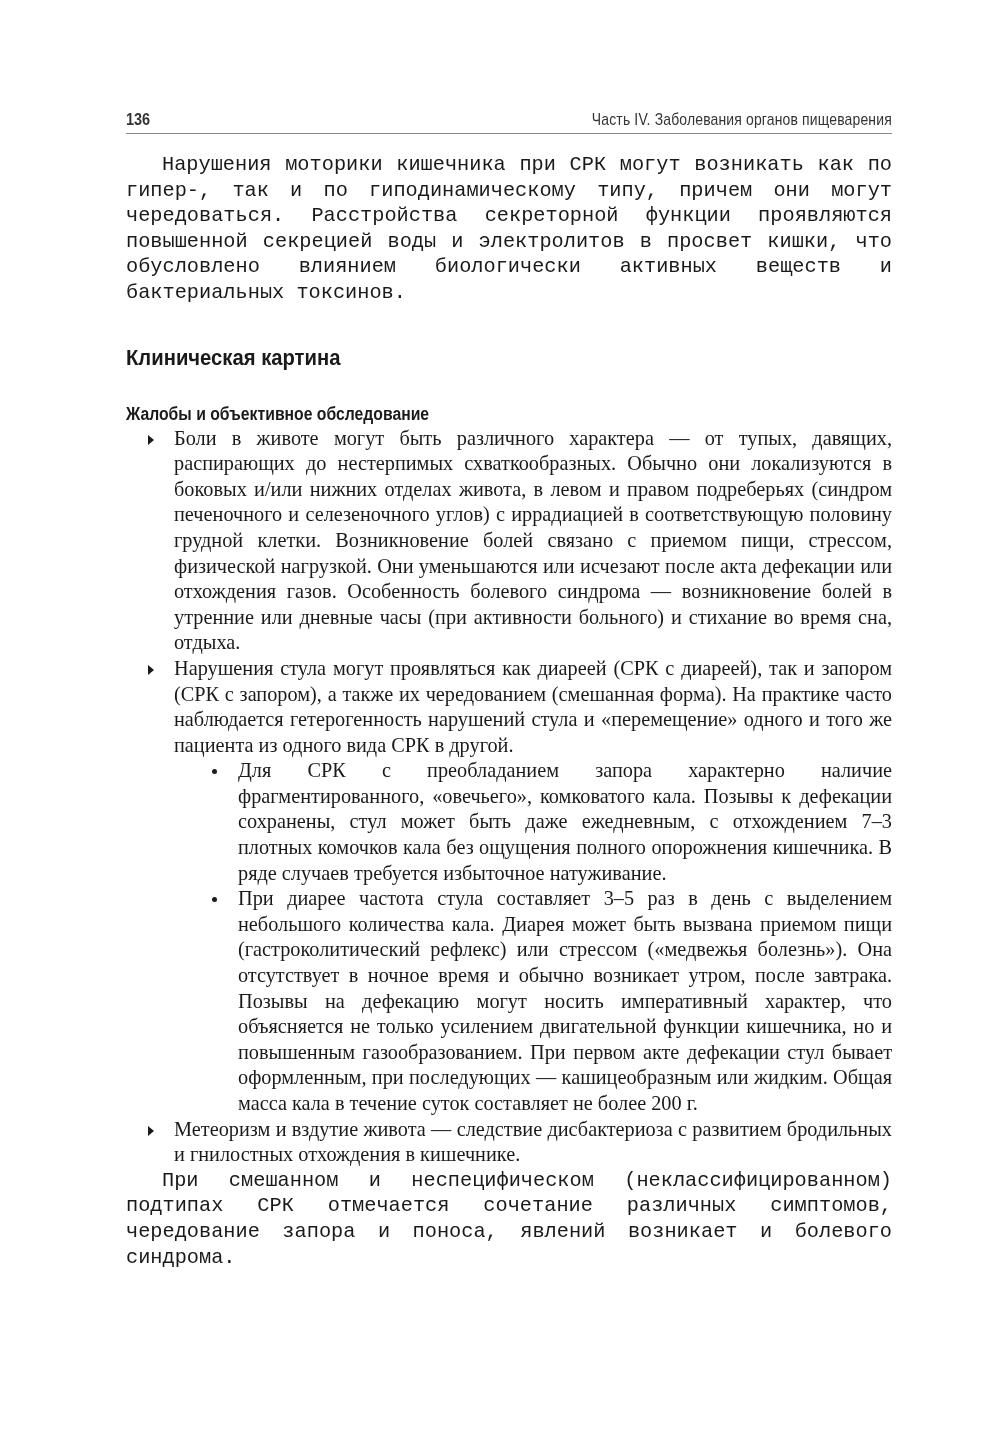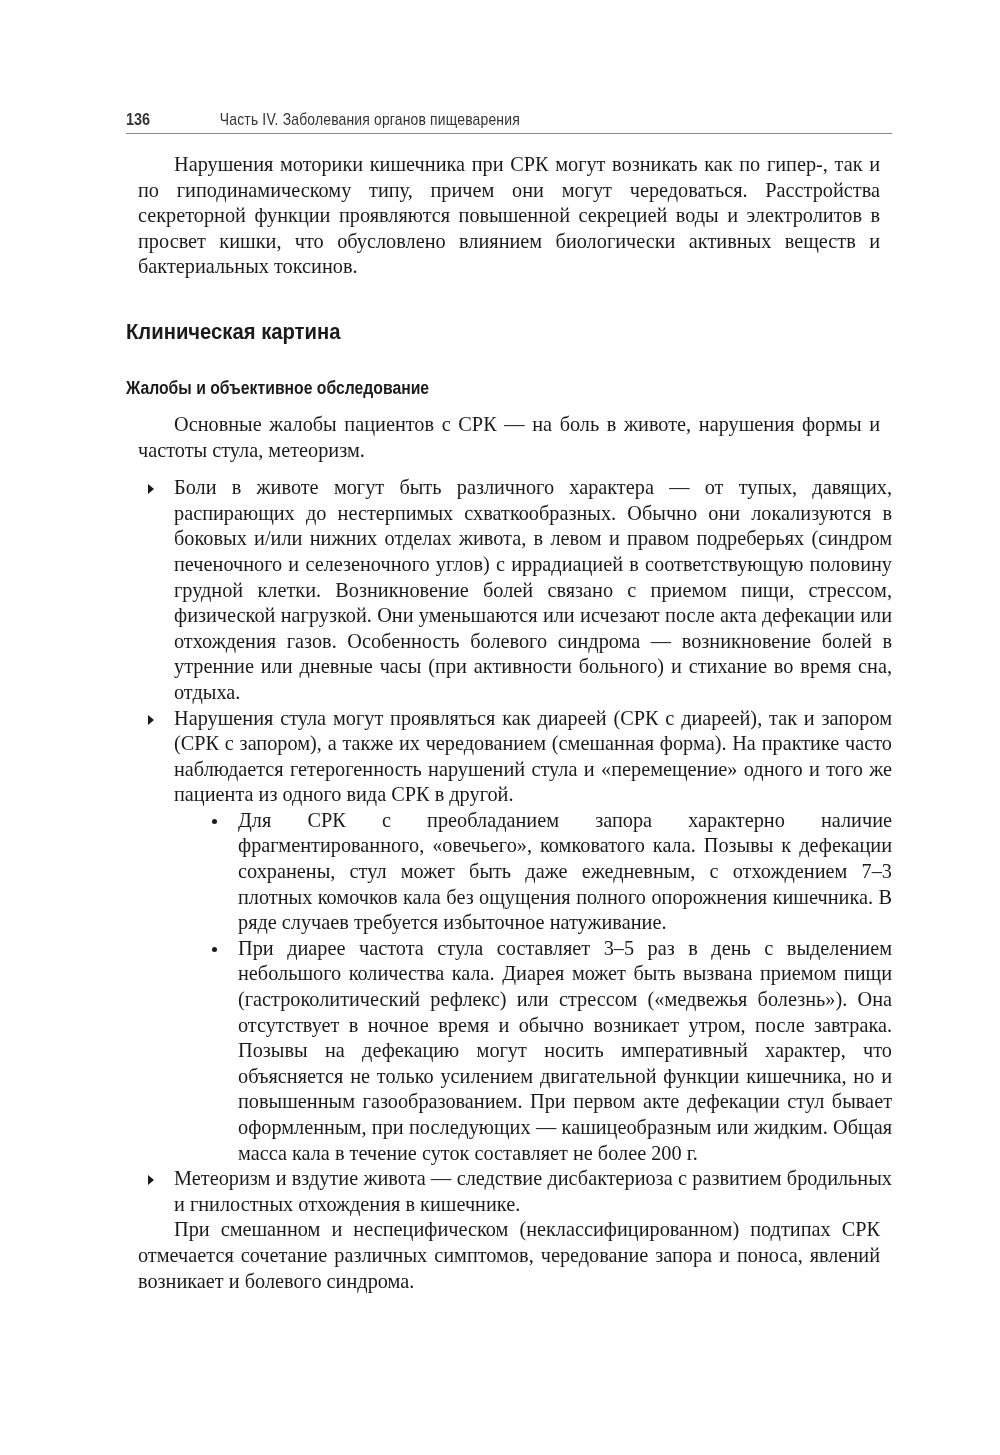--- a/index.html
+++ b/index.html
@@ -1,24 +1,24 @@
 <!DOCTYPE html>
 <html><head>
 <meta charset="utf-8">
 <style>
   html, body { margin: 0; padding: 0; background: #ffffff; }
   body { width: 1000px; height: 1455px; position: relative; overflow: hidden; color: #1a1a1a; }
   .page { position: absolute; left: 126px; top: 100px; width: 766px; }
-  .running-head { display: flex; justify-content: flex-start; align-items: flex-end;
+  .running-head { display: flex; justify-content: space-between; align-items: flex-end;
     font-family: "Liberation Sans", sans-serif; font-size: 17px; color: #333; height: 30px;
     border-bottom: 1px solid #888; padding-bottom: 3px; }
   .running-head .num { font-weight: bold; font-size: 17px; letter-spacing: 0; transform: scaleX(0.85); transform-origin: left; }
   .running-head .title { transform: scaleX(0.82); transform-origin: right; white-space: nowrap; letter-spacing: 0.2px; }
   .body-text { font-family: "Liberation Serif", serif; font-size: 20.3px; line-height: 25.6px; text-align: justify; }
-  p { margin: 12px; }
+  p { margin: 0; font-family: Liberation Mono, monospace; }
   .indent { text-indent: 36px; }
   .intro { margin-top: 18px; }
   h2 { font-family: "Liberation Sans", sans-serif; font-weight: bold; font-size: 22px; margin: 37px 0 0 0; line-height: 30px; transform: scaleX(0.92); transform-origin: left; }
   h3 { font-family: "Liberation Sans", sans-serif; font-weight: bold; font-size: 17.5px; margin: 29px 0 0 0; line-height: 24px; transform: scaleX(0.9); transform-origin: left; }
   ul { list-style: none; margin: 0; padding: 0; }
   .l1 > li { position: relative; padding-left: 48px; }
   .l1 > li .marker { position: absolute; left: 22px; top: 9px; width: 0; height: 0;
     border-top: 5px solid transparent; border-bottom: 5px solid transparent; border-left: 6px solid #1a1a1a; }
   .l2 > li { position: relative; padding-left: 64px; margin-left: -48px; }
   .l2 > li .dot { position: absolute; left: 38px; top: 11px; width: 5px; height: 5px; border-radius: 50%; background: #1a1a1a; }
@@ -34,21 +34,20 @@
     <span class="num">136</span>
     <span class="title">Часть IV. Заболевания  органов пищеварения</span>
   </div>
 
   <div class="body-text">
     <p class="indent intro">Нарушения моторики кишечника при СРК могут возникать как по гипер-, так и по гиподинамическому типу, причем они могут чередоваться. Расстройства секреторной функции проявляются повышенной секрецией воды и электролитов в просвет кишки, что обусловлено влиянием биологически активных веществ и бактериальных токсинов.</p>
 
     <h2>Клиническая картина</h2>
     <h3>Жалобы и объективное обследование</h3>
 
-    <p class="indent">Основные жалобы пациентов с СРК — на боль в животе, нарушения формы и частоты стула, метеоризм.</p>
 
     <ul class="l1">
       <li>
         <span class="marker"></span>
         <span>Боли в животе могут быть различного характера — от тупых, давящих, распирающих до нестерпимых схваткообразных. Обычно они локализуются в боковых и/или нижних отделах живота, в левом и правом подреберьях (синдром печеночного и селезеночного углов) с иррадиацией в соответствующую половину грудной клетки. Возникновение болей связано с приемом пищи, стрессом, физической нагрузкой. Они уменьшаются или исчезают после акта дефекации или отхождения газов. Особенность болевого синдрома — возникновение болей в утренние или дневные часы (при активности больного) и стихание во время сна, отдыха.</span>
       </li>
       <li>
         <span class="marker"></span>
         <span>Нарушения стула могут проявляться как диареей (СРК с диареей), так и запором (СРК с запором), а также их чередованием (смешанная форма). На практике часто наблюдается гетерогенность нарушений стула и «перемещение» одного и того же пациента из одного вида СРК в другой.</span>
         <ul class="l2">

